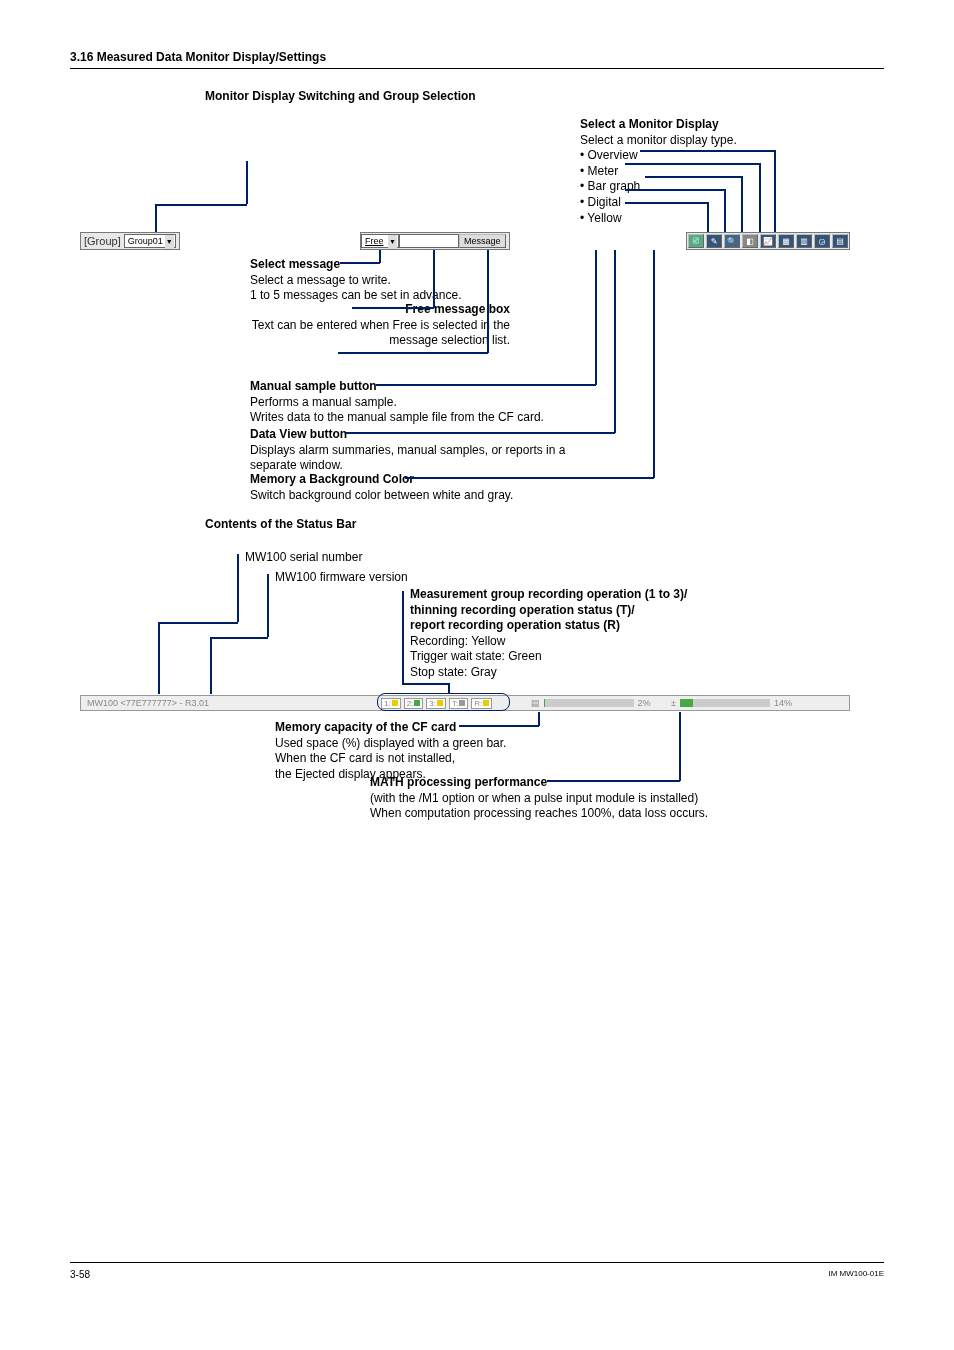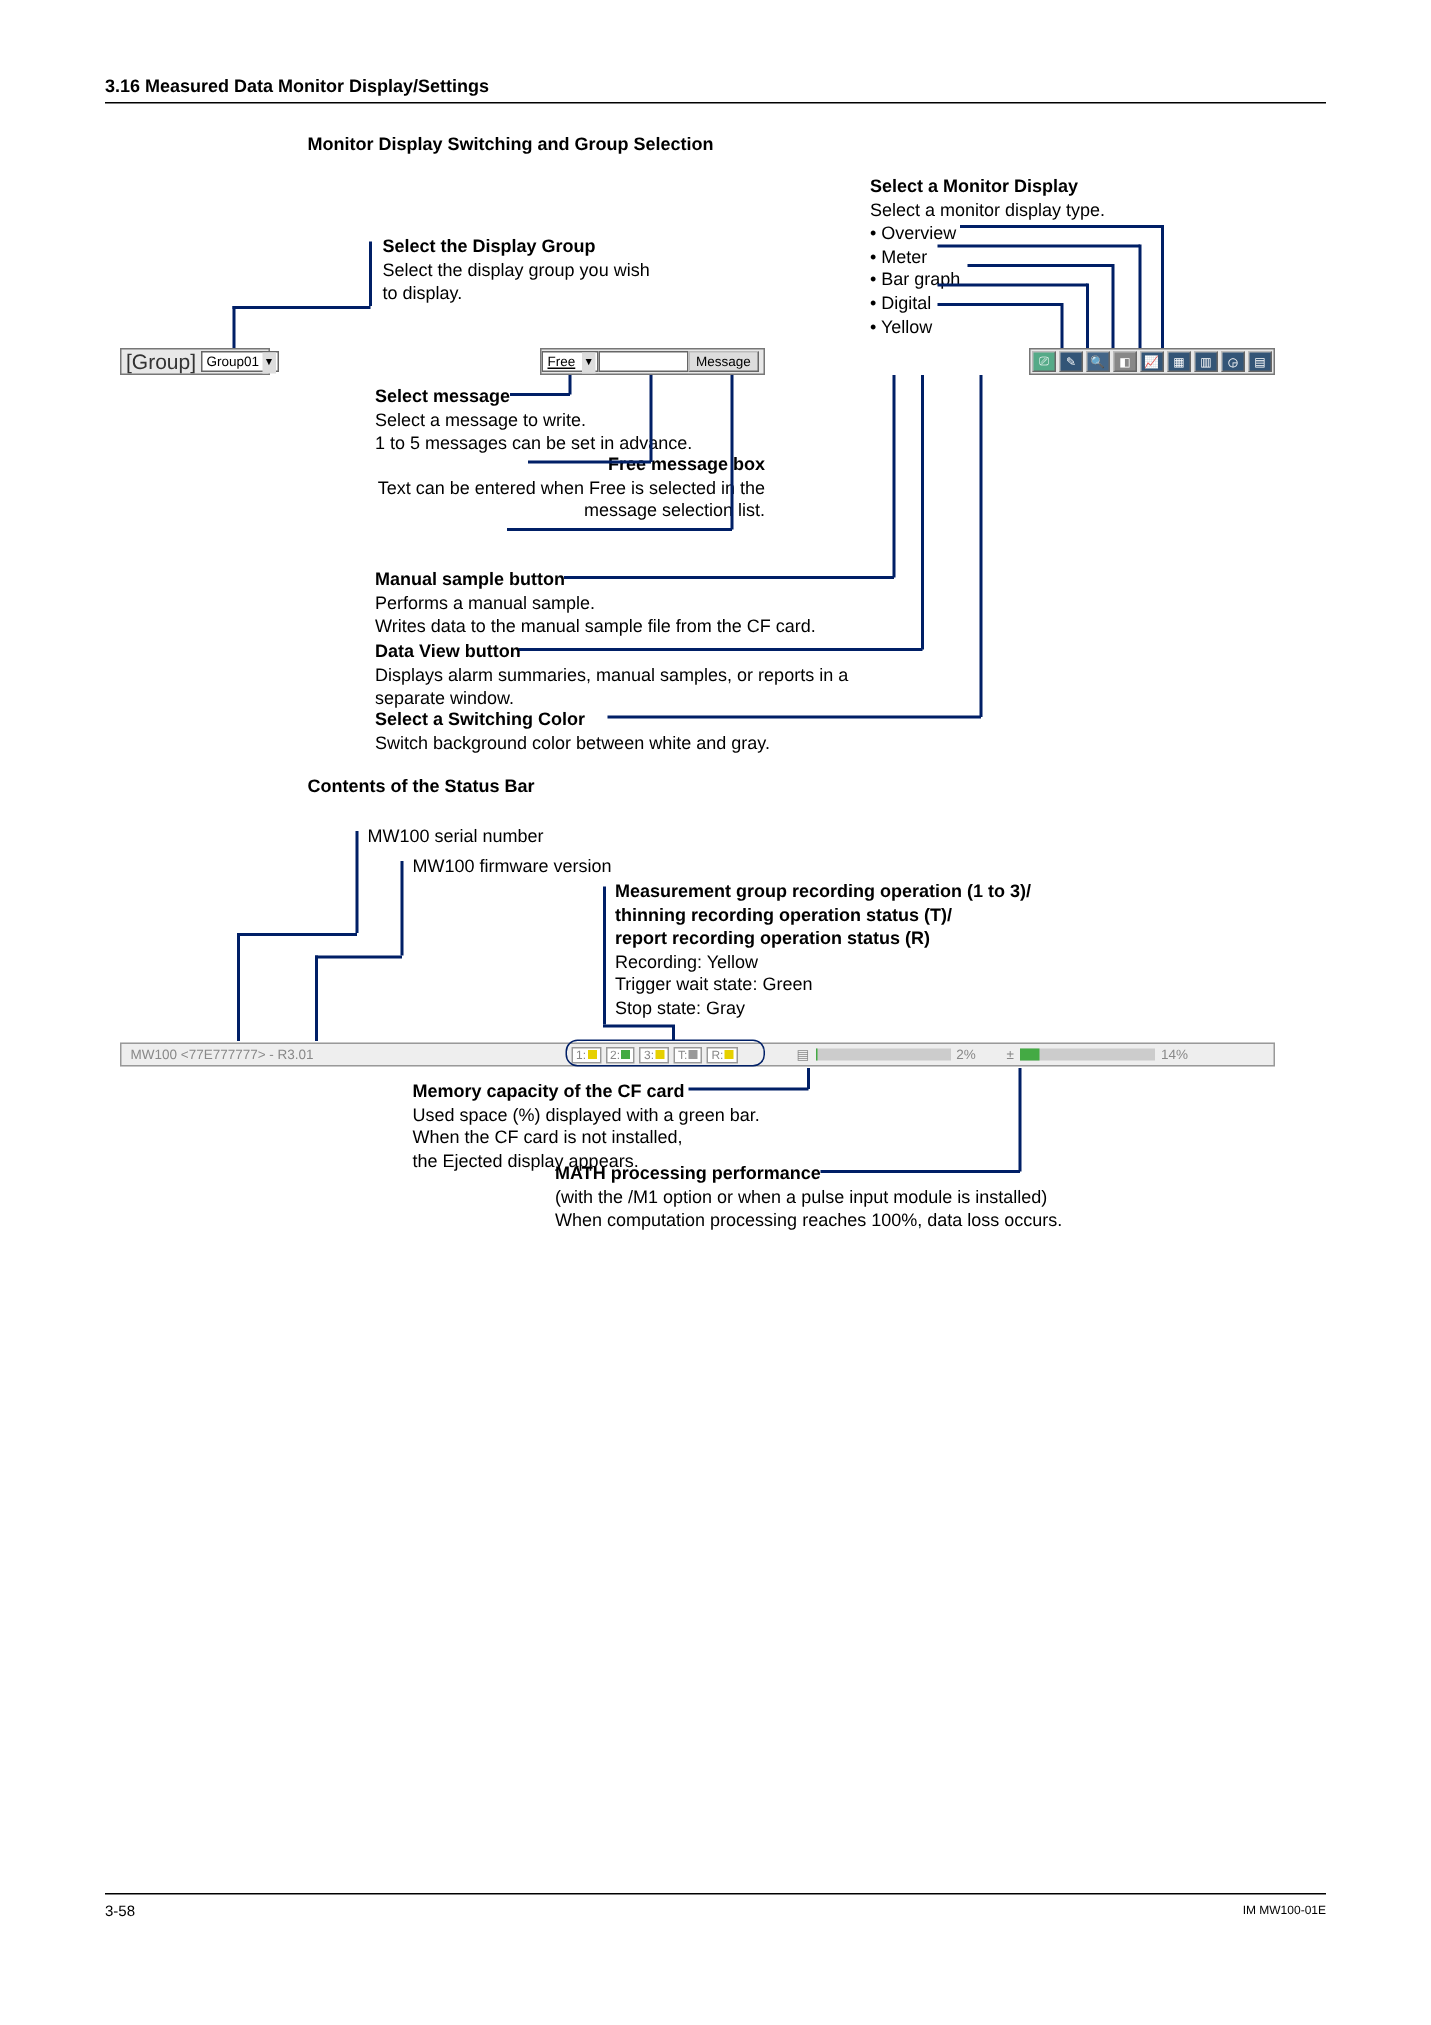--- a/index.html
+++ b/index.html
@@ -40,21 +40,21 @@
   .line-h { position: absolute; height: 1.5px; background: #001f66; }
   .line-v { position: absolute; width: 1.5px; background: #001f66; }
   .toolbar {
     position: absolute;
     border: 1px solid #777;
     background: #e8e8e8;
     height: 18px;
     display: flex;
     align-items: center;
   }
-  .tb-label { font-size: 14px; margin: 0 3px; color: #333; }
+  .tb-label { font-size: 11px; margin: 0 3px; color: #333; }
   .tb-select {
     border: 1px solid #666;
     background: #fff;
     font-size: 9px;
     padding: 0 12px 0 3px;
     height: 14px;
     line-height: 12px;
     position: relative;
   }
   .tb-select::after {
@@ -176,24 +176,20 @@
     <div class="line-v" style="top:33px; left:694px; height:82px;"></div>
     <div class="line-h" style="top:46px; left:545px; width:135px;"></div>
     <div class="line-v" style="top:46px; left:679px; height:69px;"></div>
     <div class="line-h" style="top:59px; left:565px; width:97px;"></div>
     <div class="line-v" style="top:59px; left:661px; height:56px;"></div>
     <div class="line-h" style="top:72px; left:545px; width:100px;"></div>
     <div class="line-v" style="top:72px; left:644px; height:43px;"></div>
     <div class="line-h" style="top:85px; left:545px; width:83px;"></div>
     <div class="line-v" style="top:85px; left:627px; height:30px;"></div>
 
-    <div class="txt" style="left:175px; top:40px; width:180px;">
-      <div class="b">Select the Display Group</div>
-      <div>Select the display group you wish to display.</div>
-    </div>
     <div class="line-v" style="top:44px; left:166px; height:43px;"></div>
     <div class="line-h" style="top:87px; left:75px; width:92px;"></div>
     <div class="line-v" style="top:87px; left:75px; height:28px;"></div>
 
     <div class="toolbar" style="left:0; top:115px; width:100px;">
       <span class="tb-label">[Group]</span>
       <span class="tb-select">Group01</span>
     </div>
 
     <div class="toolbar" style="left:280px; top:115px; width:150px;">
@@ -241,21 +237,21 @@
     <div class="line-v" style="top:133px; left:515px; height:135px;"></div>
 
     <div class="txt" style="left:170px; top:310px; width:330px;">
       <span class="b">Data View button</span><br>
       <span style="white-space:pre-line;">Displays alarm summaries, manual samples, or reports in a separate window.</span>
     </div>
     <div class="line-h" style="top:315px; left:266px; width:269px;"></div>
     <div class="line-v" style="top:133px; left:534px; height:183px;"></div>
 
     <div class="txt" style="left:170px; top:355px; width:320px;">
-      <span class="b">Select a Switching Color</span><br>
+      <span class="b">Memory a Background Color</span><br>
       <span>Switch background color between white and gray.</span>
     </div>
     <div class="line-h" style="top:360px; left:325px; width:249px;"></div>
     <div class="line-v" style="top:133px; left:573px; height:228px;"></div>
   </div>
 
   <div class="sub-h" style="margin-top:10px;">Contents of the Status Bar</div>
 
   <div class="diagram2">
 

